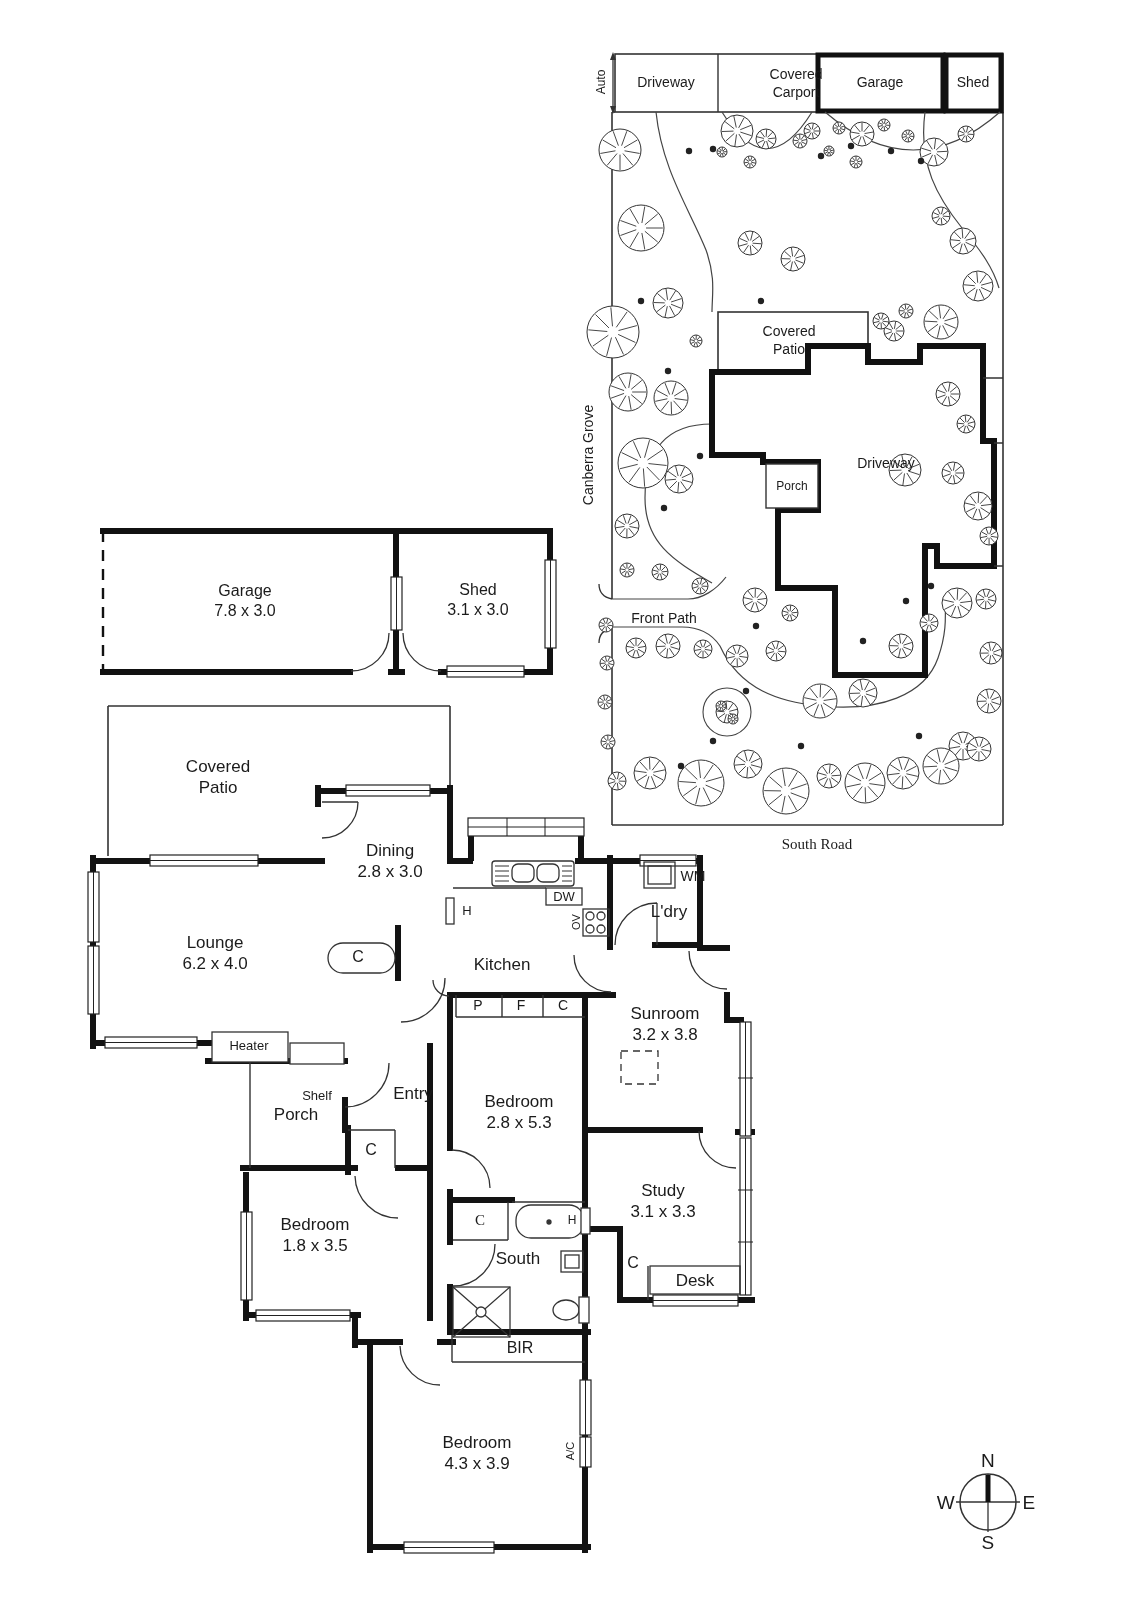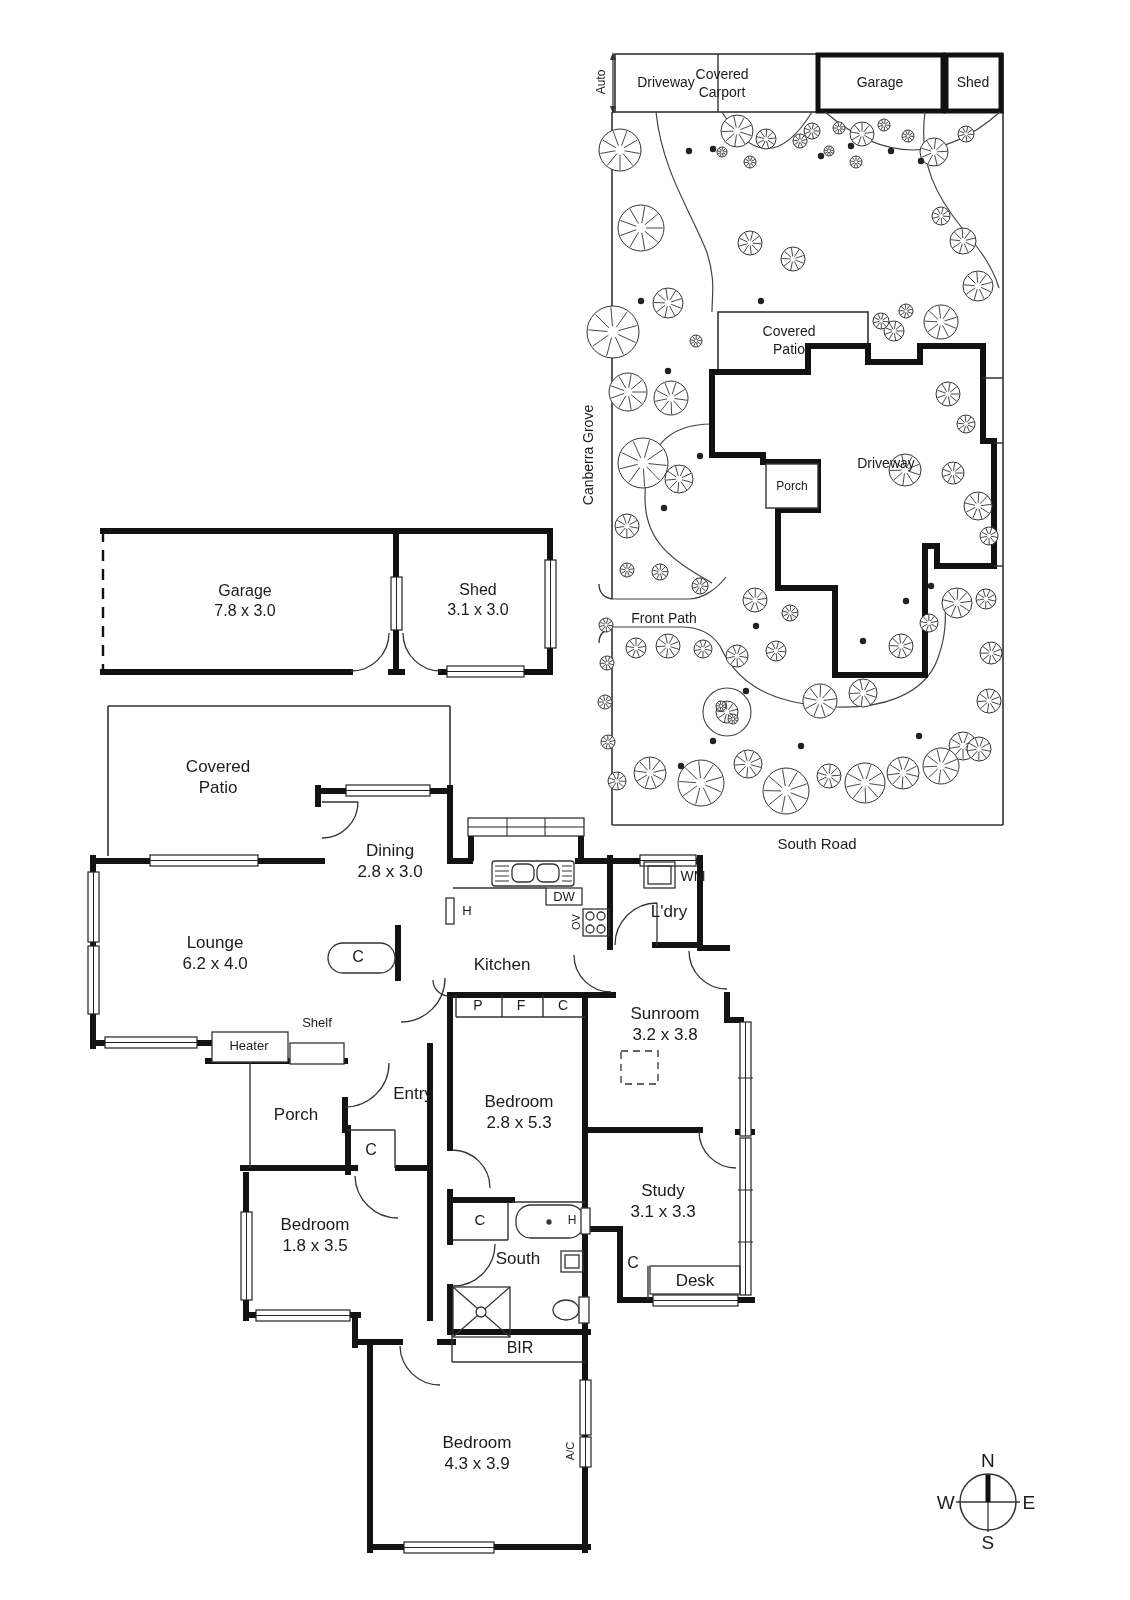--- a/index.html
+++ b/index.html
@@ -5,21 +5,21 @@
   html,body{margin:0;padding:0;background:#fff;}
   #canvas{position:relative;width:1130px;height:1600px;background:#fff;
           font-family:"Liberation Sans",sans-serif;color:#1b1b1b;overflow:hidden;}
   #plan-svg{position:absolute;left:0;top:0;}
   .lbl{position:absolute;transform:translate(-50%,-50%);text-align:center;
        line-height:1.25;white-space:nowrap;color:#1b1b1b;}
   .lbl span{display:block;}
   .wrap{white-space:normal;}
   .rot{transform:translate(-50%,-50%) rotate(-90deg);}
   .s11{font-size:11px;} .s12{font-size:12px;} .s13{font-size:13px;}
-  .s14{font-size:14px;} .s15{font-size:15px;} .s16{font-size:16px;}
+  .s14{font-size:14px;} .s15{font-size:15px;font-family:Liberation Serif, serif;} .s16{font-size:16px;}
   .s17{font-size:17px;} .s19{font-size:19px;letter-spacing:.5px;}
 </style>
 </head>
 <body>
 
 <div id="canvas">
 
 <svg id="plan-svg" width="1130" height="1600" viewBox="0 0 1130 1600">
 
   <g id="site">
@@ -1119,21 +1119,21 @@
   <g id="compass">
     <circle cx="988" cy="1502" r="28" fill="none" stroke="#333" stroke-width="1.5"></circle>
     <line x1="956" y1="1502" x2="1020" y2="1502" stroke="#333" stroke-width="1.3"></line>
     <line x1="988" y1="1474" x2="988" y2="1532" stroke="#333" stroke-width="1.3"></line>
     <line x1="988" y1="1502" x2="988" y2="1475" stroke="#111" stroke-width="5"></line>
   </g>
 </svg>
 
   <div class="lbl s12 rot" style="left:601px;top:82px">Auto</div>
   <div class="lbl s14" style="left:666px;top:83px">Driveway</div>
-  <div class="lbl s14 wrap" style="left:722px;top:83px;width:76px">Covered Carport</div>
+  <div class="lbl s14 wrap" style="left:796px;top:83px;width:76px">Covered Carport</div>
   <div class="lbl s14" style="left:880px;top:83px">Garage</div>
   <div class="lbl s14" style="left:973px;top:83px">Shed</div>
   <div class="lbl s14 wrap" style="left:789px;top:340px;width:72px">Covered Patio</div>
   <div class="lbl s14" style="left:886px;top:464px">Driveway</div>
   <div class="lbl s12" style="left:792px;top:486px">Porch</div>
   <div class="lbl s14 rot" style="left:589px;top:455px">Canberra Grove</div>
   <div class="lbl s14" style="left:664px;top:619px">Front Path</div>
   <div class="lbl s15" style="left:817px;top:844px">South Road</div>
 
   <div class="lbl s16" style="left:245px;top:601px">
@@ -1161,21 +1161,21 @@
   <div class="lbl s11 rot" style="left:577px;top:922px">OV</div>
   <div class="lbl s13" style="left:467px;top:911px">H</div>
   <div class="lbl s17" style="left:665px;top:1024px">
     <span>Sunroom</span>
     <span>3.2 x 3.8</span>
   </div>
   <div class="lbl s14" style="left:478px;top:1006px">P</div>
   <div class="lbl s14" style="left:521px;top:1006px">F</div>
   <div class="lbl s14" style="left:563px;top:1006px">C</div>
   <div class="lbl s13" style="left:249px;top:1046px">Heater</div>
-  <div class="lbl s13" style="left:317px;top:1023px">Shelf</div>
+  <div class="lbl s13" style="left:317px;top:1096px">Shelf</div>
   <div class="lbl s16" style="left:358px;top:957px">C</div>
   <div class="lbl s17" style="left:296px;top:1115px">Porch</div>
   <div class="lbl s17" style="left:413px;top:1094px">Entry</div>
   <div class="lbl s16" style="left:371px;top:1150px">C</div>
   <div class="lbl s17" style="left:519px;top:1112px">
     <span>Bedroom</span>
     <span>2.8 x 5.3</span>
   </div>
   <div class="lbl s17" style="left:663px;top:1201px">
     <span>Study</span>

